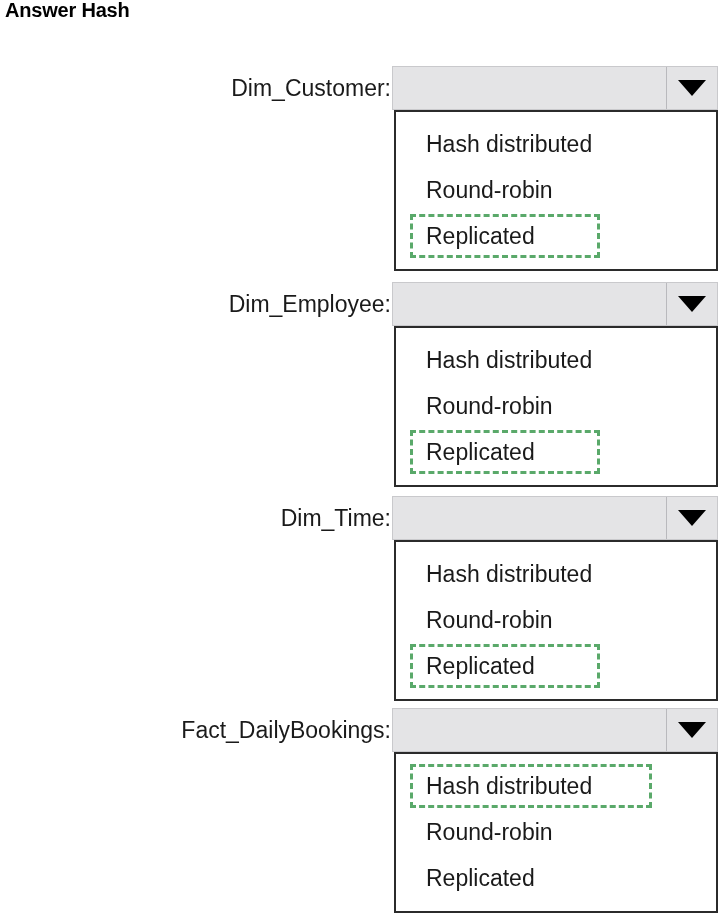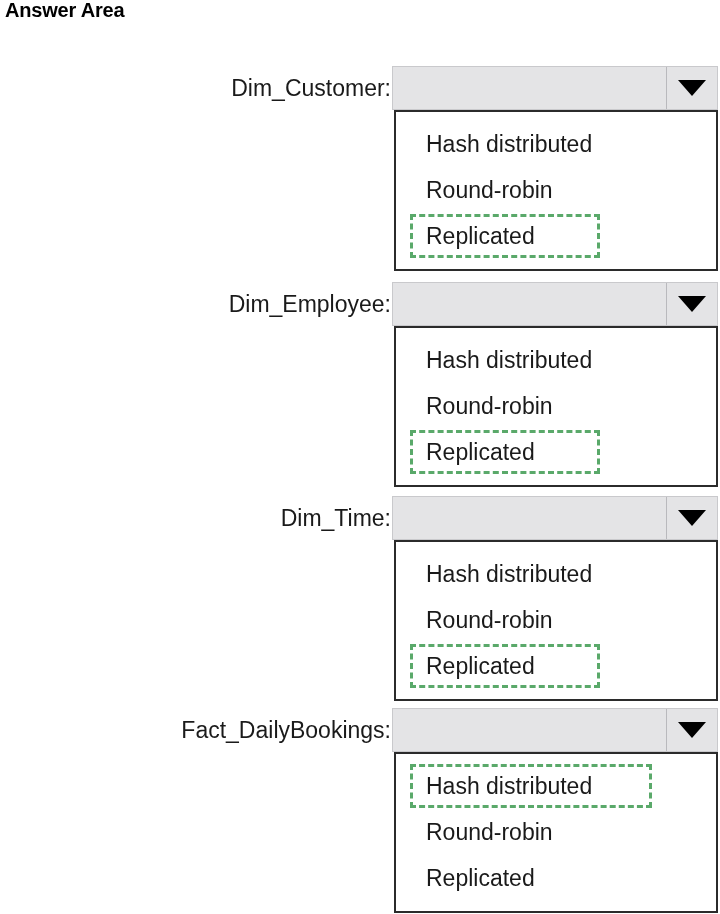--- a/index.html
+++ b/index.html
@@ -124,21 +124,21 @@
     width: var(--hl-w, 190px);
     height: 44px;
     border: 3px dashed #5aa96a;
     box-sizing: border-box;
     pointer-events: none;
   }
 </style>
 </head>
 <body>
 
-<div id="page-title">Answer Area</div>
+<div id="page-title">Answer Hash</div>
 
 <div class="answer-rows" id="answer-rows">
     <div class="answer-row" style="top: 66px;">
       <div class="row-label">Dim_Customer:</div>
       <div class="combo-header">
         <div class="combo-value"></div>
         <div class="combo-arrow">
           <svg width="30" height="18" viewBox="0 0 30 18" aria-hidden="true">
             <polygon points="1,1 29,1 15,17" fill="#000000"></polygon>
           </svg>

